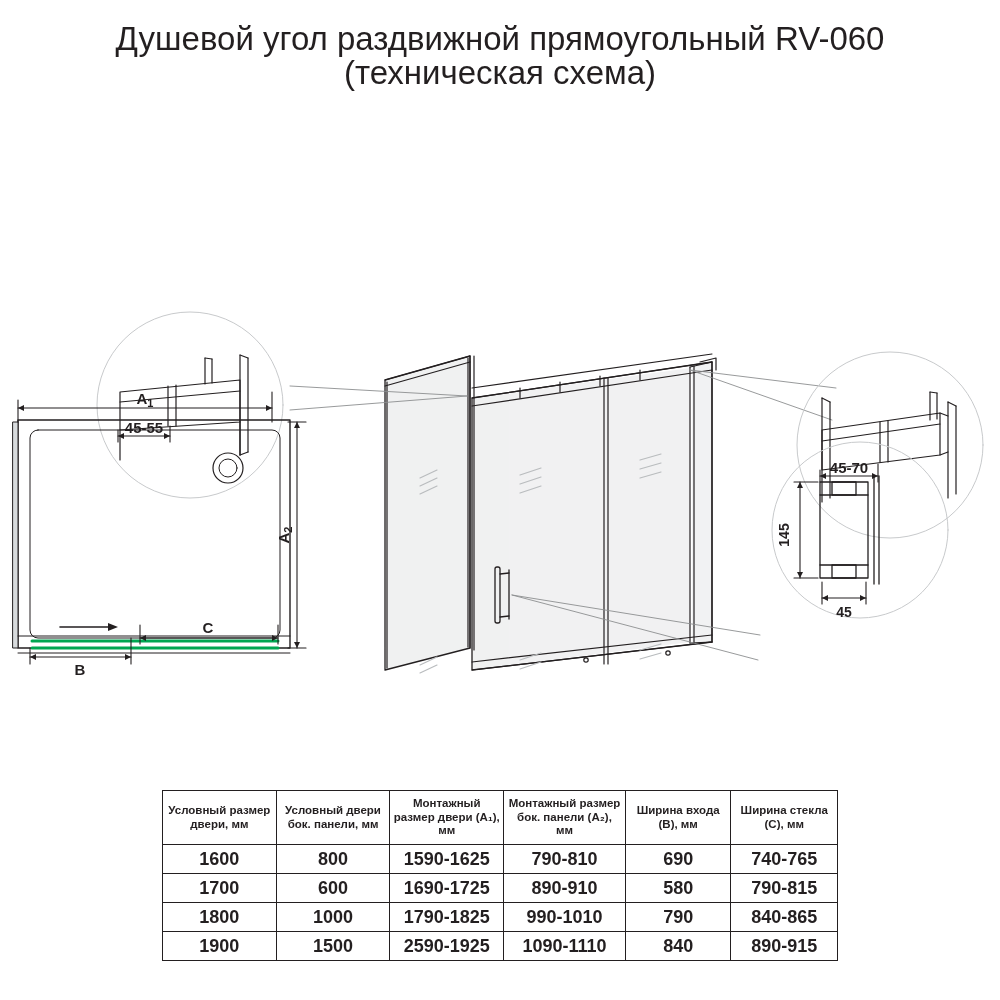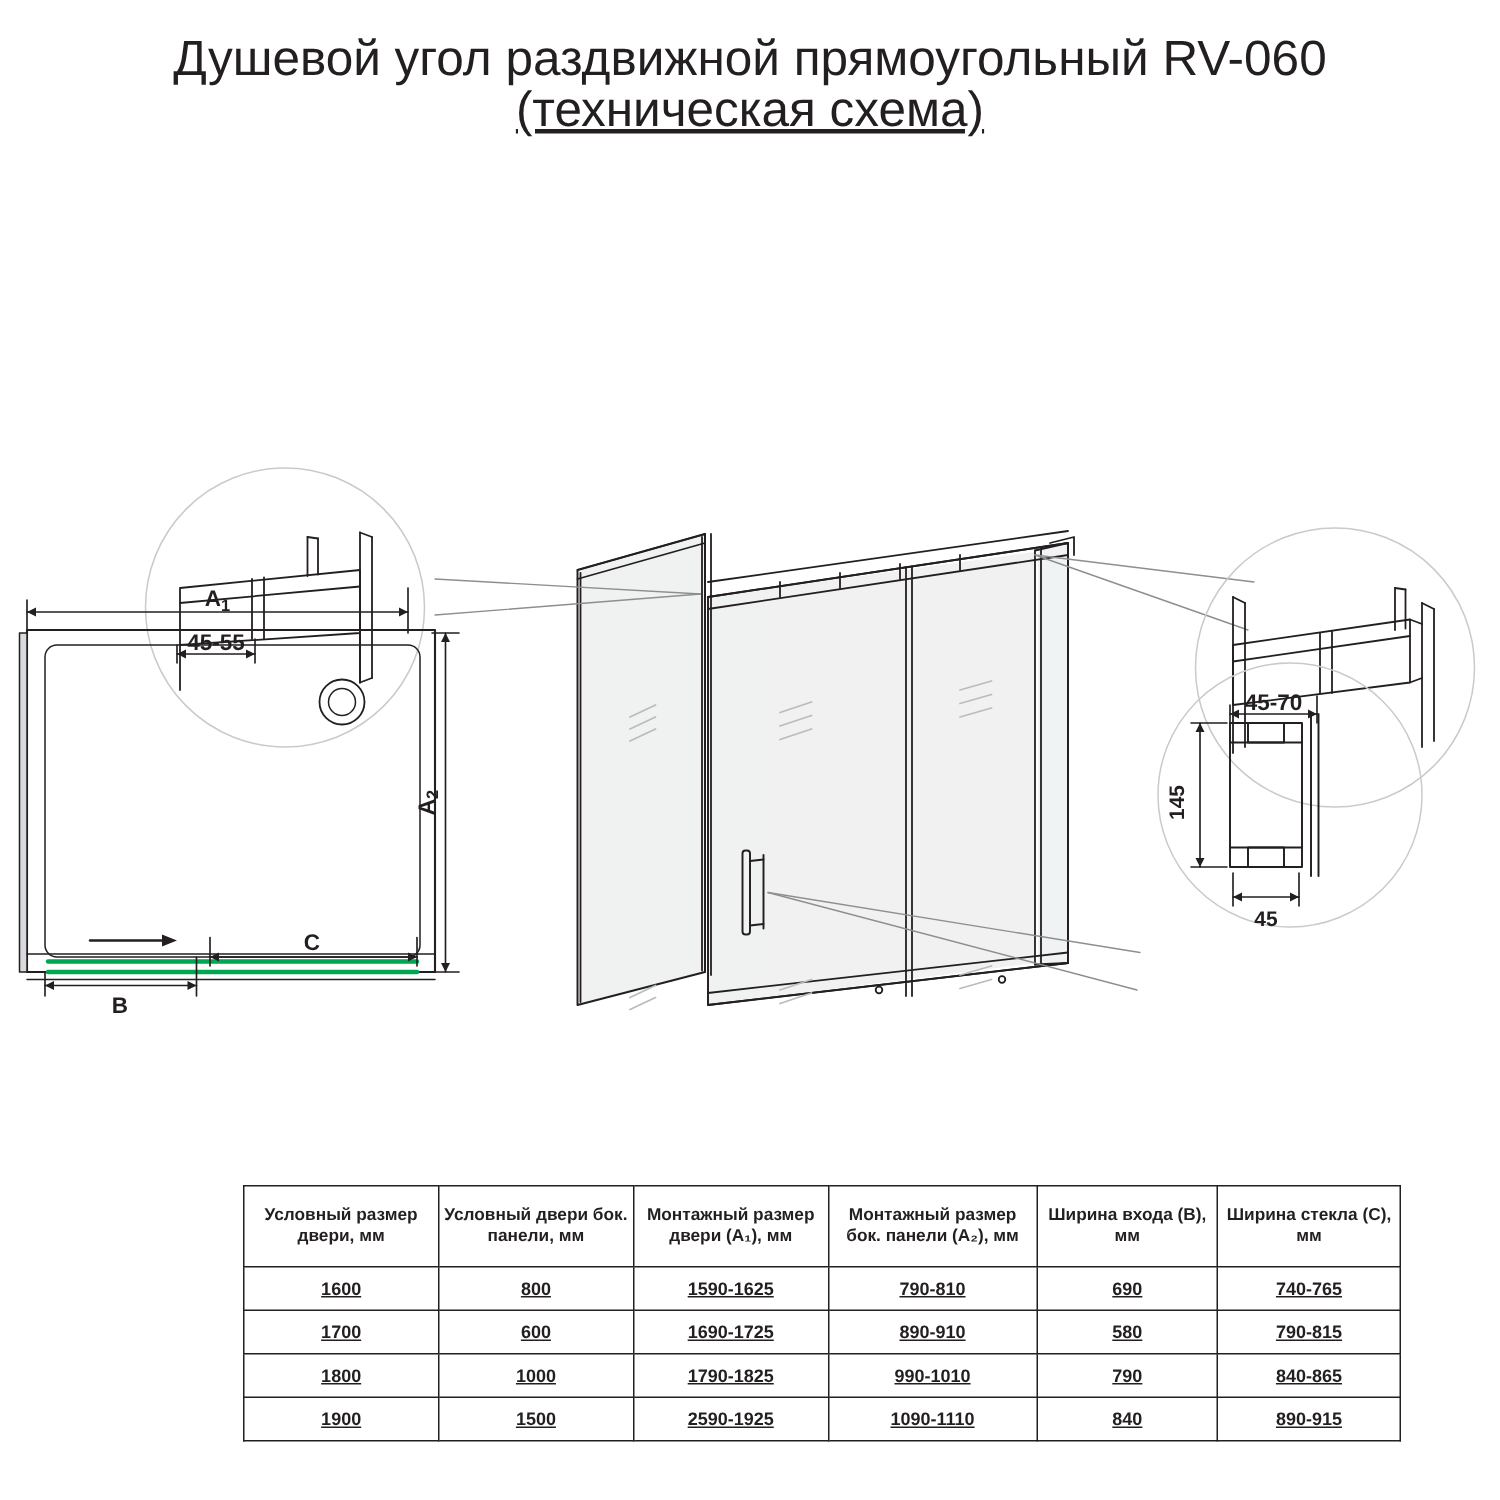--- a/index.html
+++ b/index.html
@@ -18,61 +18,60 @@
     position: absolute;
     top: 22px;
     left: 0;
     width: 1000px;
     text-align: center;
     font-size: 33px;
     line-height: 34px;
     font-weight: 400;
     color: #231f20;
   }
-  .title .l2 { display: block; text-decoration: underline; }
+  .title .l2 { display: block; }
 
   .stage {
     position: absolute;
     top: 130px;
     left: 0;
     width: 1000px;
     height: 650px;
   }
   .stage svg { display: block; }
 
   .table-wrap {
     position: absolute;
     left: 162px;
     top: 790px;
     width: 676px;
   }
   table.spec {
     border-collapse: collapse;
-    width: 772px;
+    width: 676px;
     font-size: 12.5px;
     color: #231f20;
   }
   table.spec th, table.spec td {
     border: 1px solid #231f20;
     text-align: center;
     vertical-align: middle;
   }
   table.spec th {
     font-weight: 700;
     font-size: 11.5px;
     line-height: 13.5px;
     padding: 6px 3px;
     height: 54px;
   }
   table.spec td {
     font-weight: 700;
-    font-size: 12px;
+    font-size: 18px;
     height: 29px;
     padding: 1px 2px;
-    text-decoration: underline;
   }
   table.spec col.c0 { width: 111px; }
   table.spec col.c1 { width: 111px; }
   table.spec col.c2 { width: 111px; }
   table.spec col.c3 { width: 119px; }
   table.spec col.c4 { width: 103px; }
   table.spec col.c5 { width: 104px; }
 </style>
 </head>
 <body>

